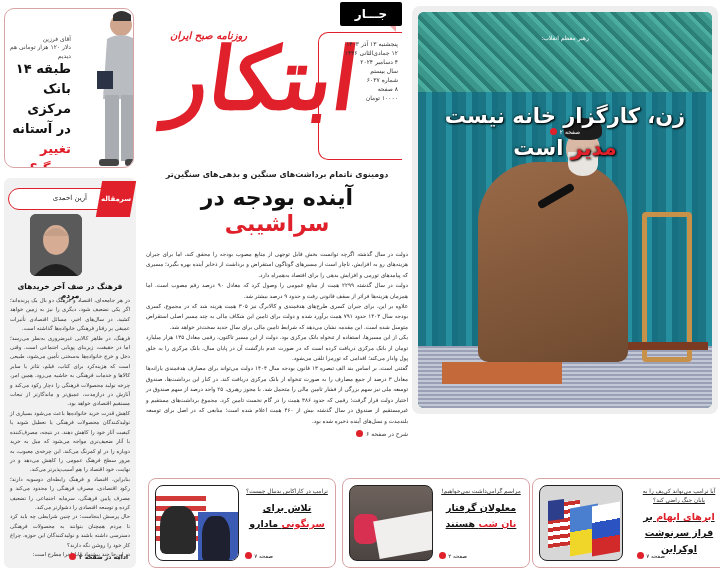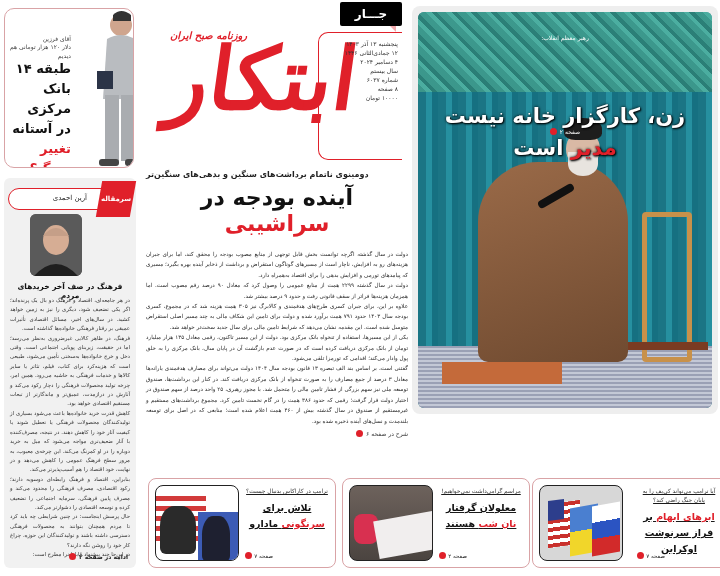--- a/index.html
+++ b/index.html
@@ -45,21 +45,21 @@
     border-left: 6px solid transparent; border-top: 6px solid #f2a9ad;
   }
   .issue-box {
     position: absolute; right: 8px; top: 32px; width: 84px; height: 128px;
     border: 1.5px solid #e0202a; border-radius: 10px; border-right: none; border-top-right-radius: 0; border-bottom-right-radius: 0;
     padding: 6px 4px; font-size: 6px; line-height: 9px; color: #333; text-align: right;
   }
 
   
   .main-story { left: 146px; top: 168px; width: 262px; height: 302px; }
-  .main-kicker { font-size: 8px; font-weight: bold; text-align: left; color: #222; margin-top: 2px; }
+  .main-kicker { font-size: 8px; font-weight: bold; text-align: center; color: #222; margin-top: 2px; }
   .main-headline { font-size: 22px; font-weight: bold; text-align: center; color: #111; margin-top: 6px; line-height: 26px; }
   .main-headline .accent { color: #e0202a; }
   .main-body { margin-top: 12px; font-size: 5.6px; line-height: 10.4px; color: #2a2a2a; text-align: justify; }
   .main-body p { margin-bottom: 0; }
   .continue { margin-top: 4px; font-size: 6px; color: #333; display: flex; align-items: center; gap: 3px; justify-content: flex-start; }
 
   
   .editorial { left: 4px; top: 178px; width: 132px; height: 390px; background: #f1f1f1; border-radius: 6px; }
   .ed-tagbar {
     position: absolute; left: 4px; top: 10px; width: 124px; height: 22px;

